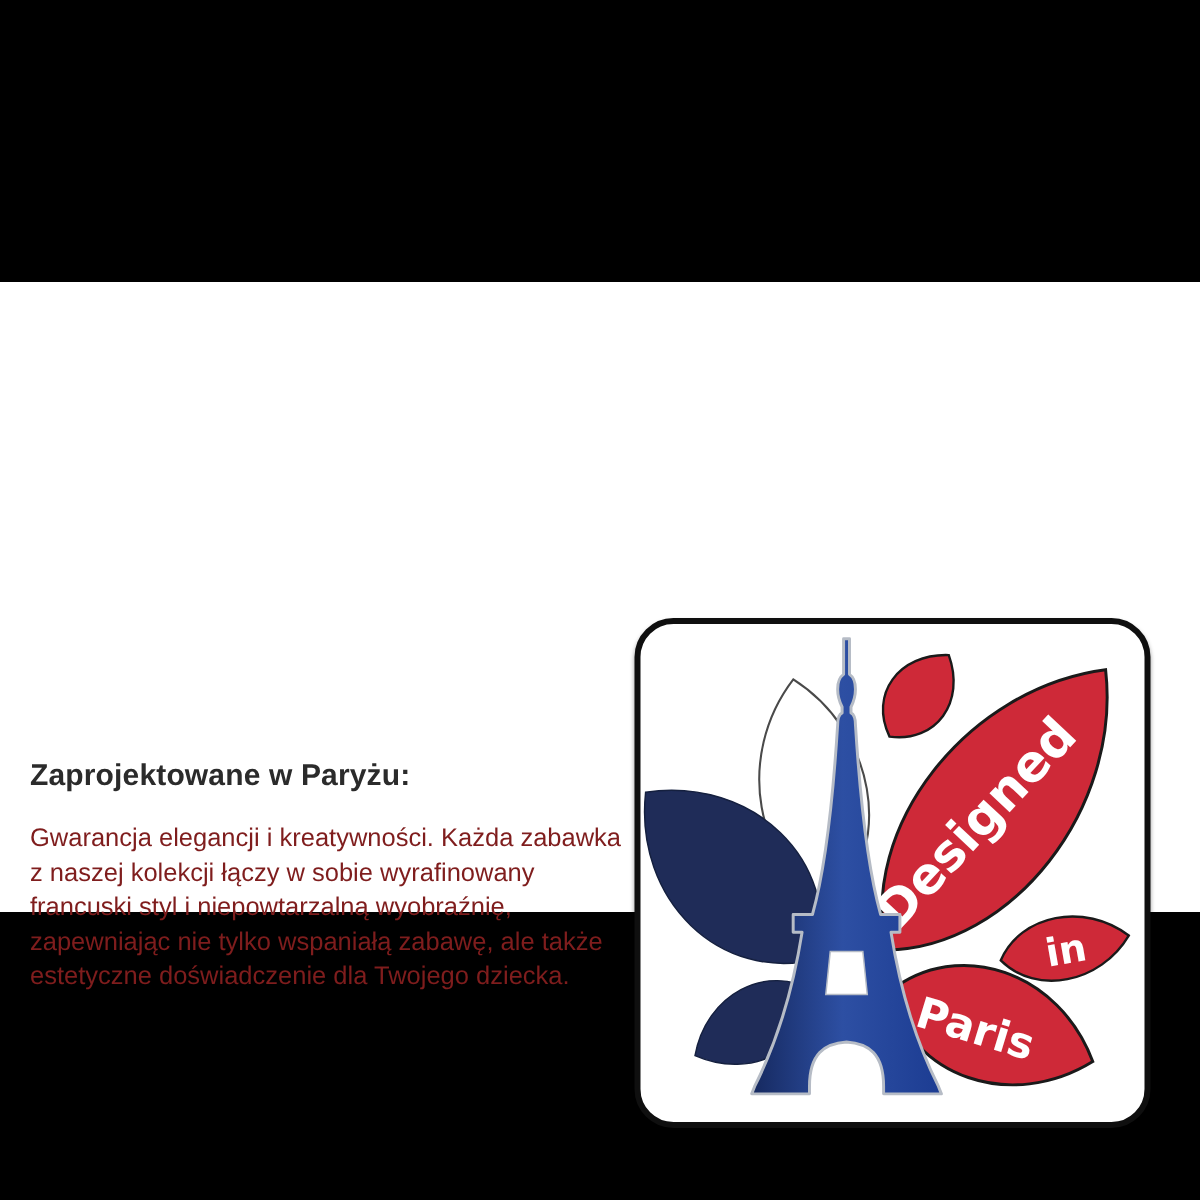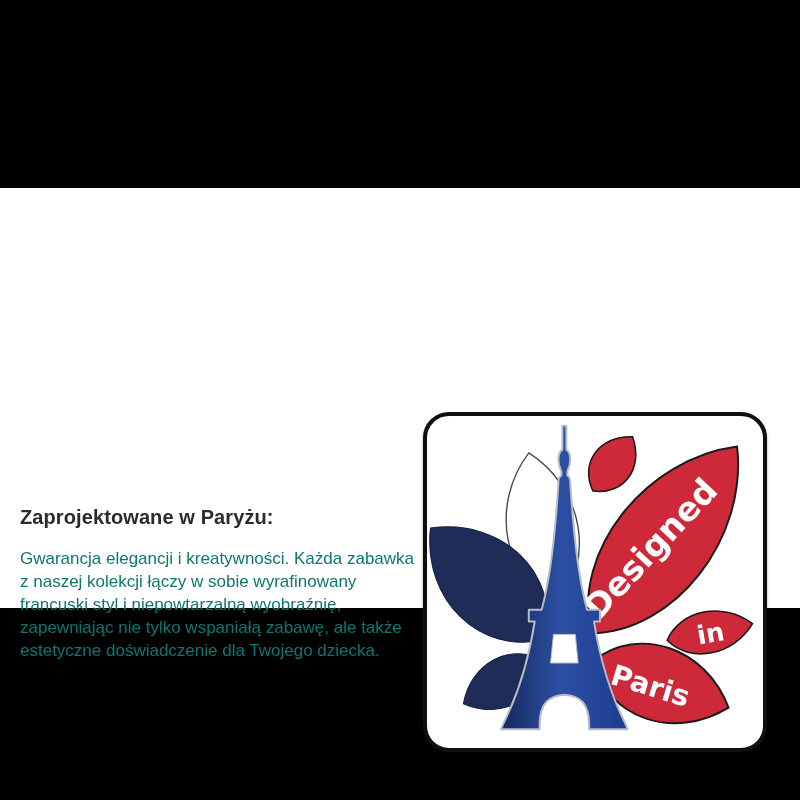--- a/index.html
+++ b/index.html
@@ -9,21 +9,21 @@
   .band {
     position:absolute; left:0; top:188px; width:800px; height:420px;
     background:#fff;
   }
 
   .text-block { position:absolute; left:20px; top:318px; width:440px; }
   .heading {
     font-size:20px; font-weight:bold; color:#2b2b2b; letter-spacing:0.1px;
   }
   .body-text {
-    margin-top:18px; font-size:17px; line-height:23px; color:#0f766e;
+    margin-top:18px; font-size:17px; line-height:23px; color:#7f1d1d;
     white-space:pre-line;
   }
 
   .badge {
     position:absolute; left:423px; top:224px; width:344px; height:340px;
     background:#fff; border:4px solid #0f0f0f; border-radius:26px;
     box-shadow:0 2px 3px rgba(0,0,0,0.35);
   }
   .badge svg { position:absolute; left:-2px; top:-2px; width:340px; height:336px; display:block; }
 

